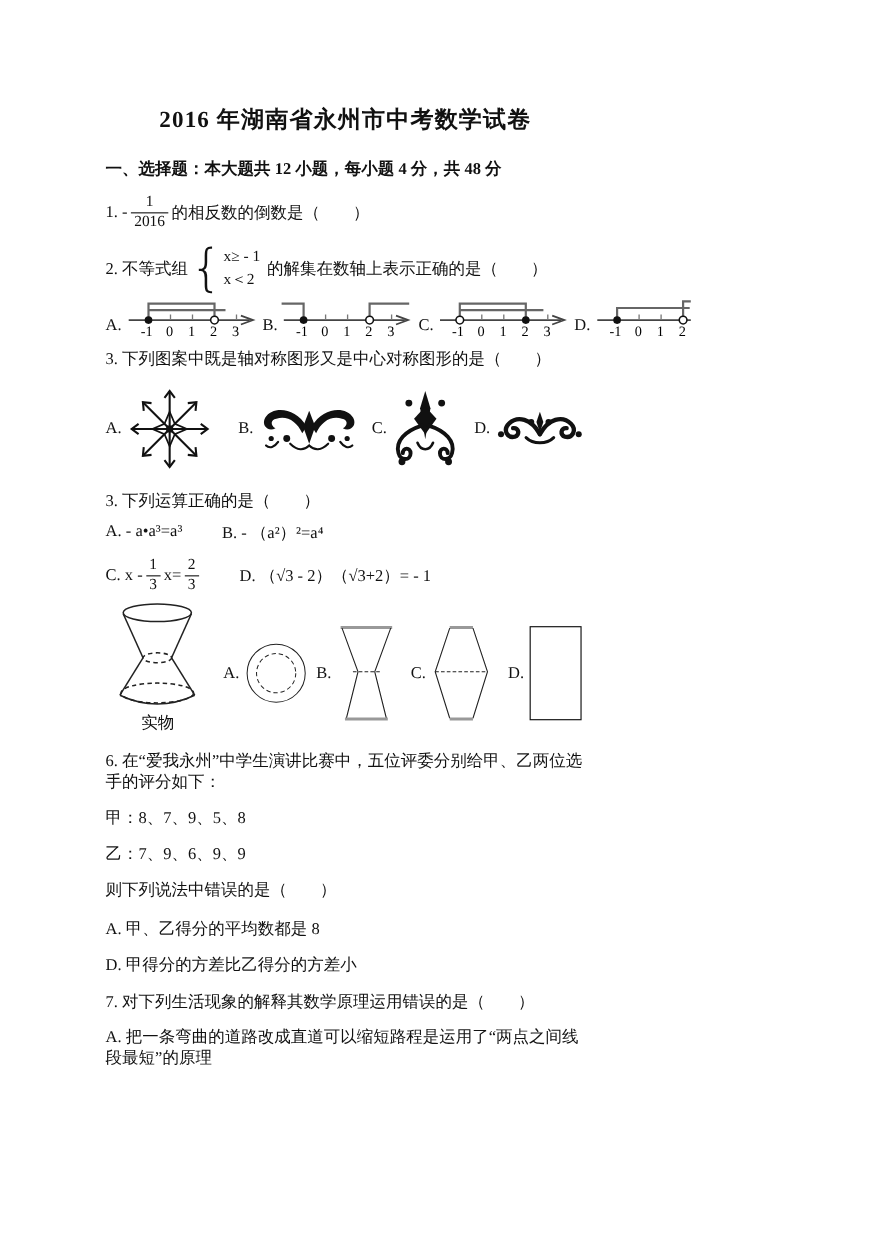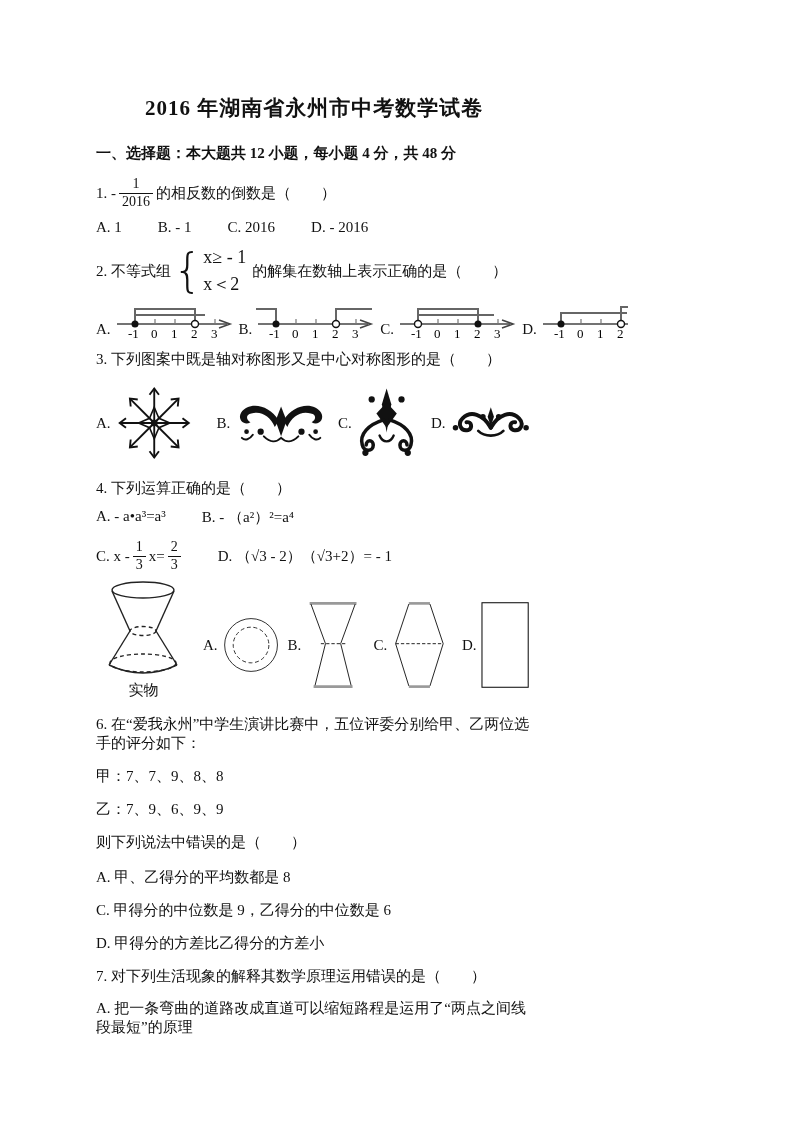--- a/index.html
+++ b/index.html
@@ -13,21 +13,21 @@
   .line{margin-top:12px;}
   .row{display:flex;align-items:center;}
   .frac{display:inline-block;vertical-align:middle;text-align:center;
         font-size:14px;line-height:1.2;margin:0 3px;}
   .frac .num{display:block;border-bottom:1px solid #111;padding:0 3px;}
   .frac .den{display:block;padding:0 3px;font-family:Liberation Serif, serif;}
   .optrow{display:flex;margin-top:10px;}
   .optrow .opt{margin-right:36px;}
   .brace{font-family:"DejaVu Sans",sans-serif;font-size:46px;font-weight:100;
          line-height:0.9;margin:0 1px 0 2px;}
-  .system{font-size:18px;line-height:1.5;}
+  .system{font-size:14px;line-height:1.5;}
   .q2row{margin-top:8px;display:flex;align-items:center;}
   .nlrow{display:flex;align-items:flex-end;margin-top:2px;}
   .nlblock{display:flex;align-items:flex-end;}
   .nlabel{margin-right:2px;padding-bottom:2px;}
   .ornrow{display:flex;align-items:center;margin-top:4px;height:100px;}
   .ornlabel{align-self:center;}
   .figrow{display:flex;align-items:flex-start;margin-top:2px;height:132px;}
   .figlabel{align-self:center;margin:0 4px;}
   .cupcol{display:flex;flex-direction:column;align-items:center;width:98px;}
   .caption{font-size:15px;margin-top:0px;}
@@ -46,26 +46,20 @@
 
     <div class="secthead">一、选择题：本大题共 12 小题，每小题 4 分，共 48 分</div>
 
     <div class="row" style="margin-top:8px;height:44px;">
       <span>1. -</span>
       <span class="frac">
         <span class="num">1</span>
         <span class="den">2016</span>
       </span>
       <span>的相反数的倒数是（　　）</span>
-    </div>
-    <div class="optrow" style="margin-top:4px;">
-      <span class="opt">A. 1</span>
-      <span class="opt">B. - 1</span>
-      <span class="opt">C. 2016</span>
-      <span class="opt">D. - 2016</span>
     </div>
 
     <div class="q2row">
       <span>2. 不等式组</span>
       <span class="brace">{</span>
       <span class="system">
         <span style="display:block">x≥ - 1</span>
         <span style="display:block">x＜2</span>
       </span>
       <span style="margin-left:6px">的解集在数轴上表示正确的是（　　）</span>
@@ -223,21 +217,21 @@
         <g fill="#111">
           <polygon points="52,4 56,16 52,28 48,16"></polygon>
           <circle cx="42" cy="16" r="3.5"></circle>
             <circle cx="62" cy="16" r="3.5"></circle>
           <circle cx="7" cy="30" r="3.5"></circle>
             <circle cx="97" cy="30" r="3.5"></circle>
         </g>
       </svg>
     </div>
 
-    <div class="line" style="margin-top:6px;">4. 下列运算正确的是（　　）</div>
+    <div class="line" style="margin-top:6px;">3. 下列运算正确的是（　　）</div>
     <div class="optrow">
       <span class="opt">A. - a•a³=a³</span>
       <span class="opt">B. - （a²）²=a⁴</span>
     </div>
     <div class="row" style="margin-top:8px;height:42px;">
       <span>C. x -</span>
       <span class="frac">
         <span class="num">1</span>
         <span class="den">3</span>
       </span>
@@ -290,25 +284,24 @@
         <line x1="7" y1="64" x2="79" y2="64" stroke="#222" stroke-width="1.5" stroke-dasharray="5,3"></line>
       </svg>
       <span class="gap16"></span>
       <span class="figlabel">D.</span>
       <svg width="78" height="132" viewBox="0 0 78 132">
         <rect x="3" y="2" width="70" height="128" fill="none" stroke="#111" stroke-width="1.6"></rect>
       </svg>
     </div>
 
     <div class="line" style="margin-top:4px;">6. 在“爱我永州”中学生演讲比赛中，五位评委分别给甲、乙两位选手的评分如下：</div>
-    <div class="line" style="margin-top:14px;">甲：7、7、9、8、8</div>
+    <div class="line" style="margin-top:14px;">甲：8、7、9、5、8</div>
     <div class="line" style="margin-top:14px;">乙：7、9、6、9、9</div>
     <div class="line" style="margin-top:14px;">则下列说法中错误的是（　　）</div>
     <div class="line" style="margin-top:16px;">A. 甲、乙得分的平均数都是 8</div>
-    <div class="line" style="margin-top:14px;">C. 甲得分的中位数是 9，乙得分的中位数是 6</div>
     <div class="line" style="margin-top:14px;">D. 甲得分的方差比乙得分的方差小</div>
 
     <div class="line" style="margin-top:14px;">7. 对下列生活现象的解释其数学原理运用错误的是（　　）</div>
     <div class="line" style="margin-top:13px;">A. 把一条弯曲的道路改成直道可以缩短路程是运用了“两点之间线段最短”的原理</div>
 
   </div>
 
   <div class="pageno">1</div>
 </div>
 

